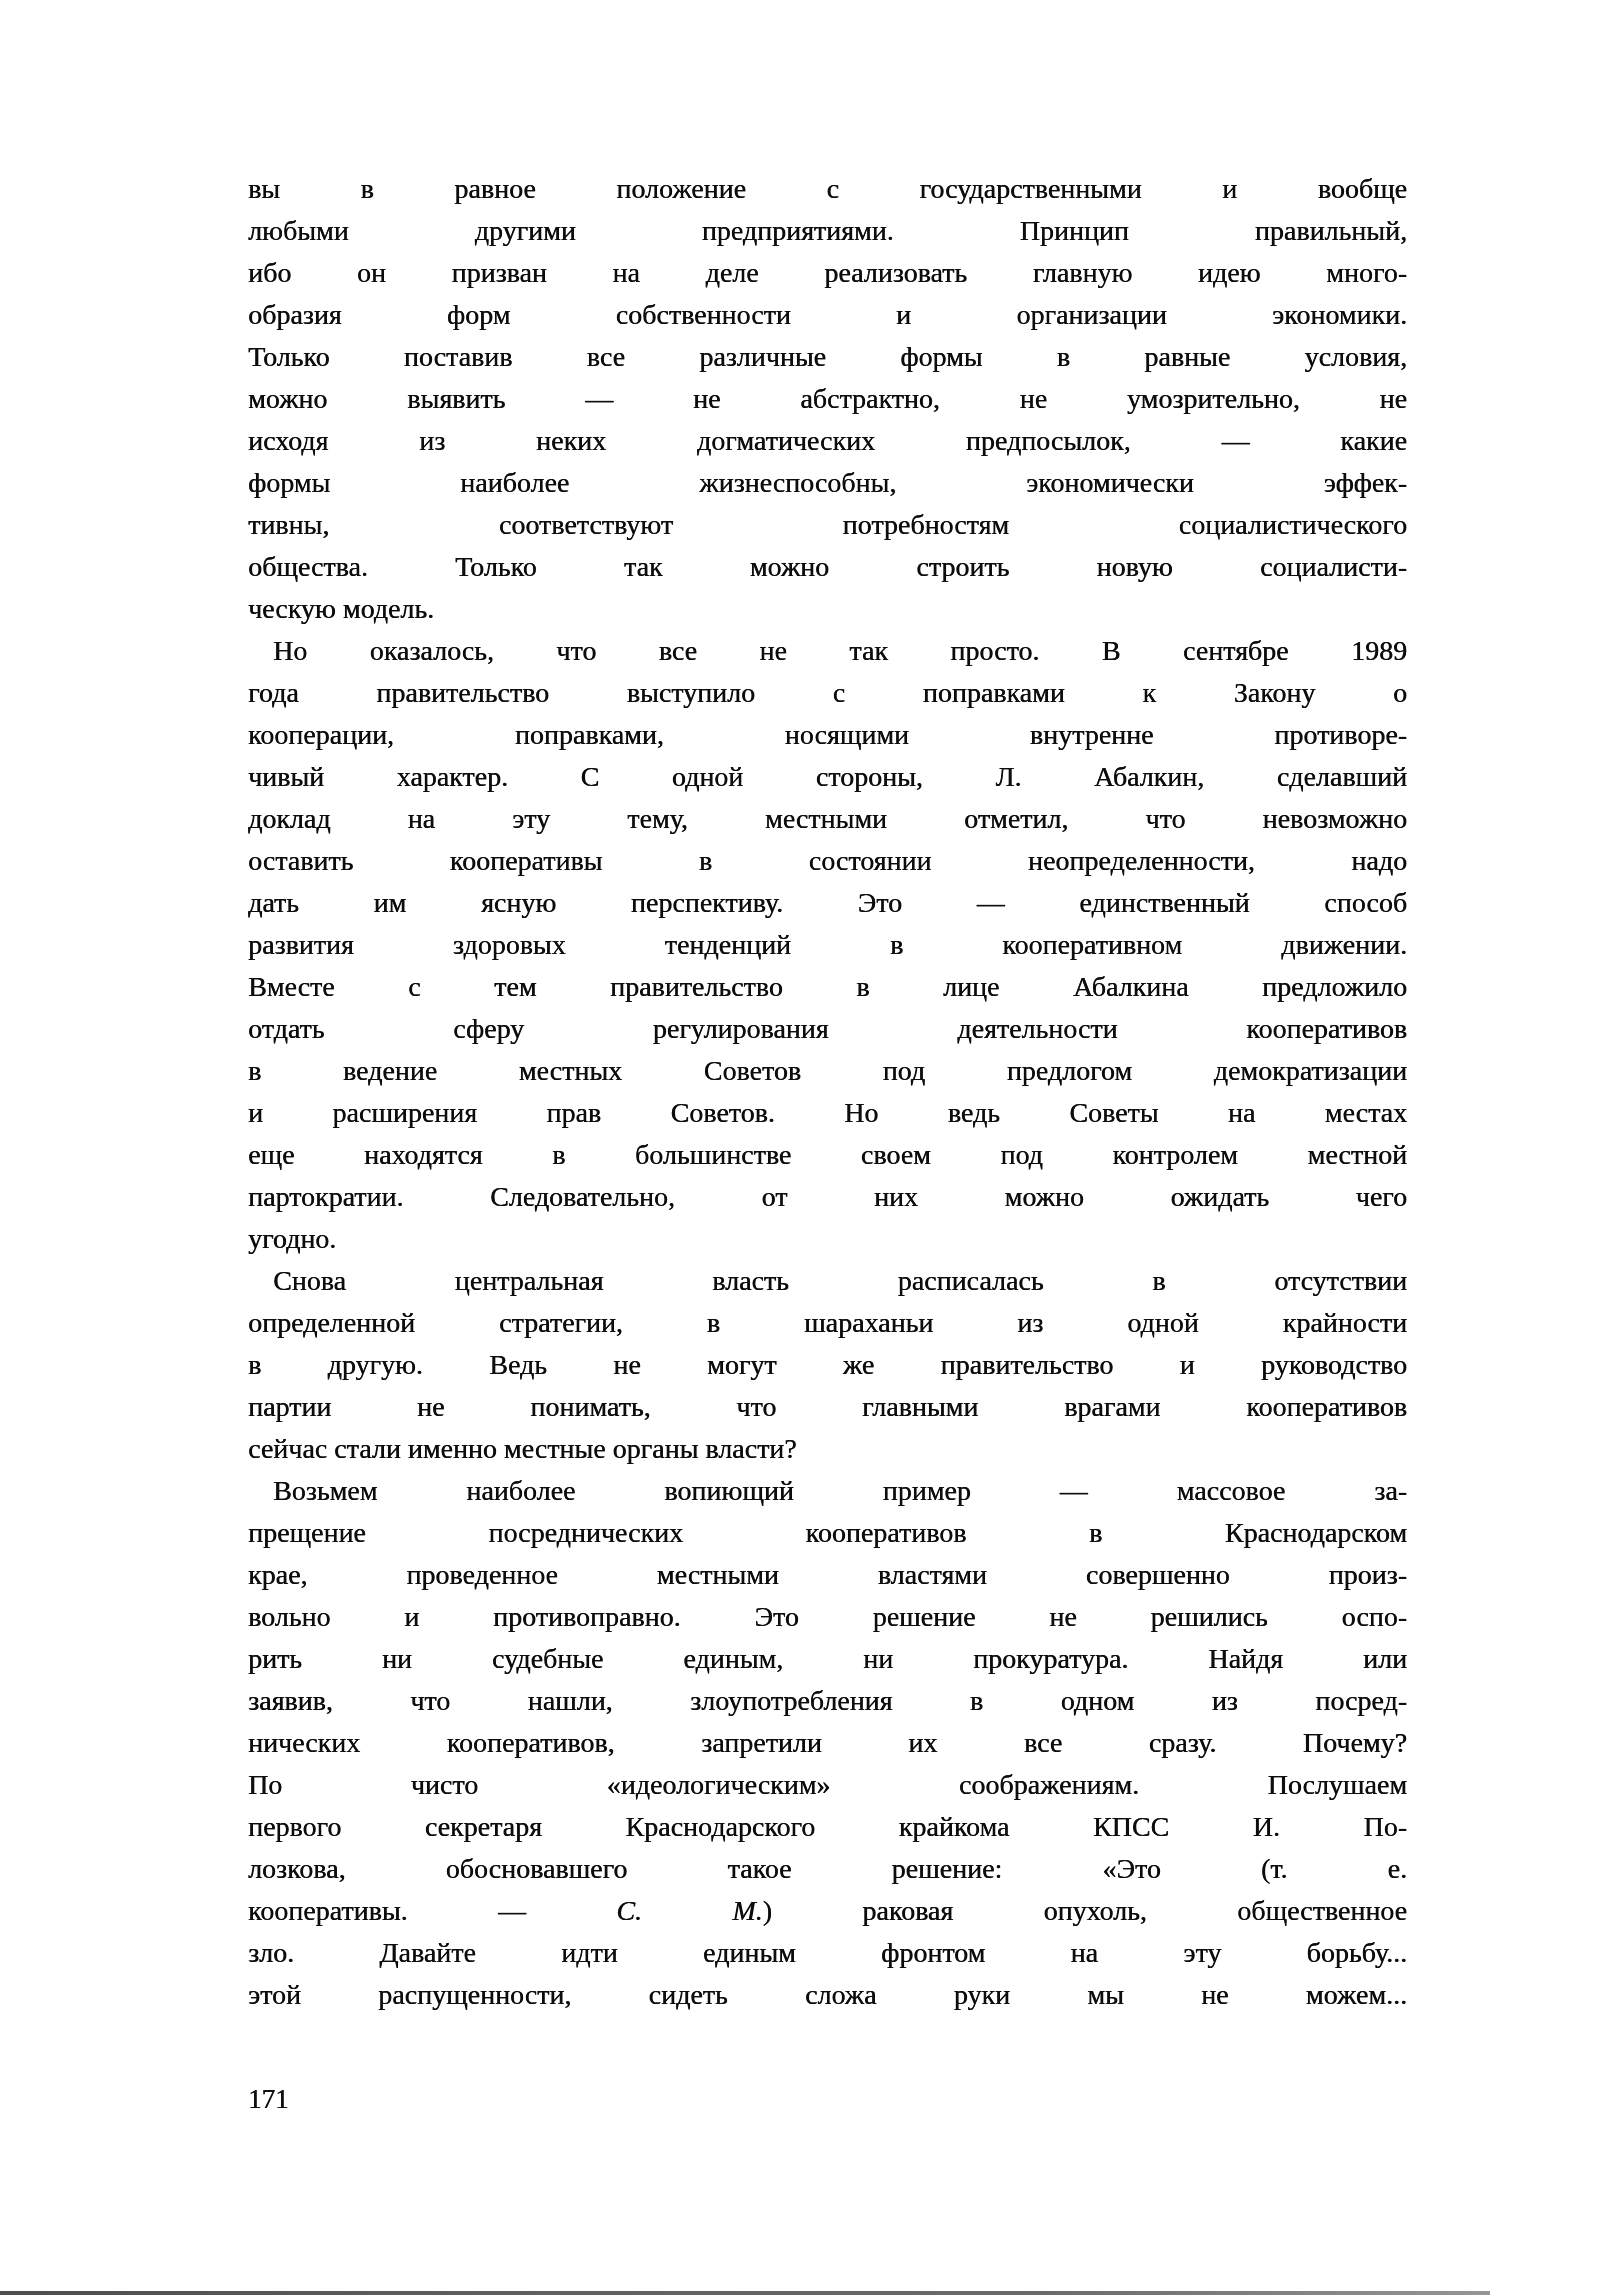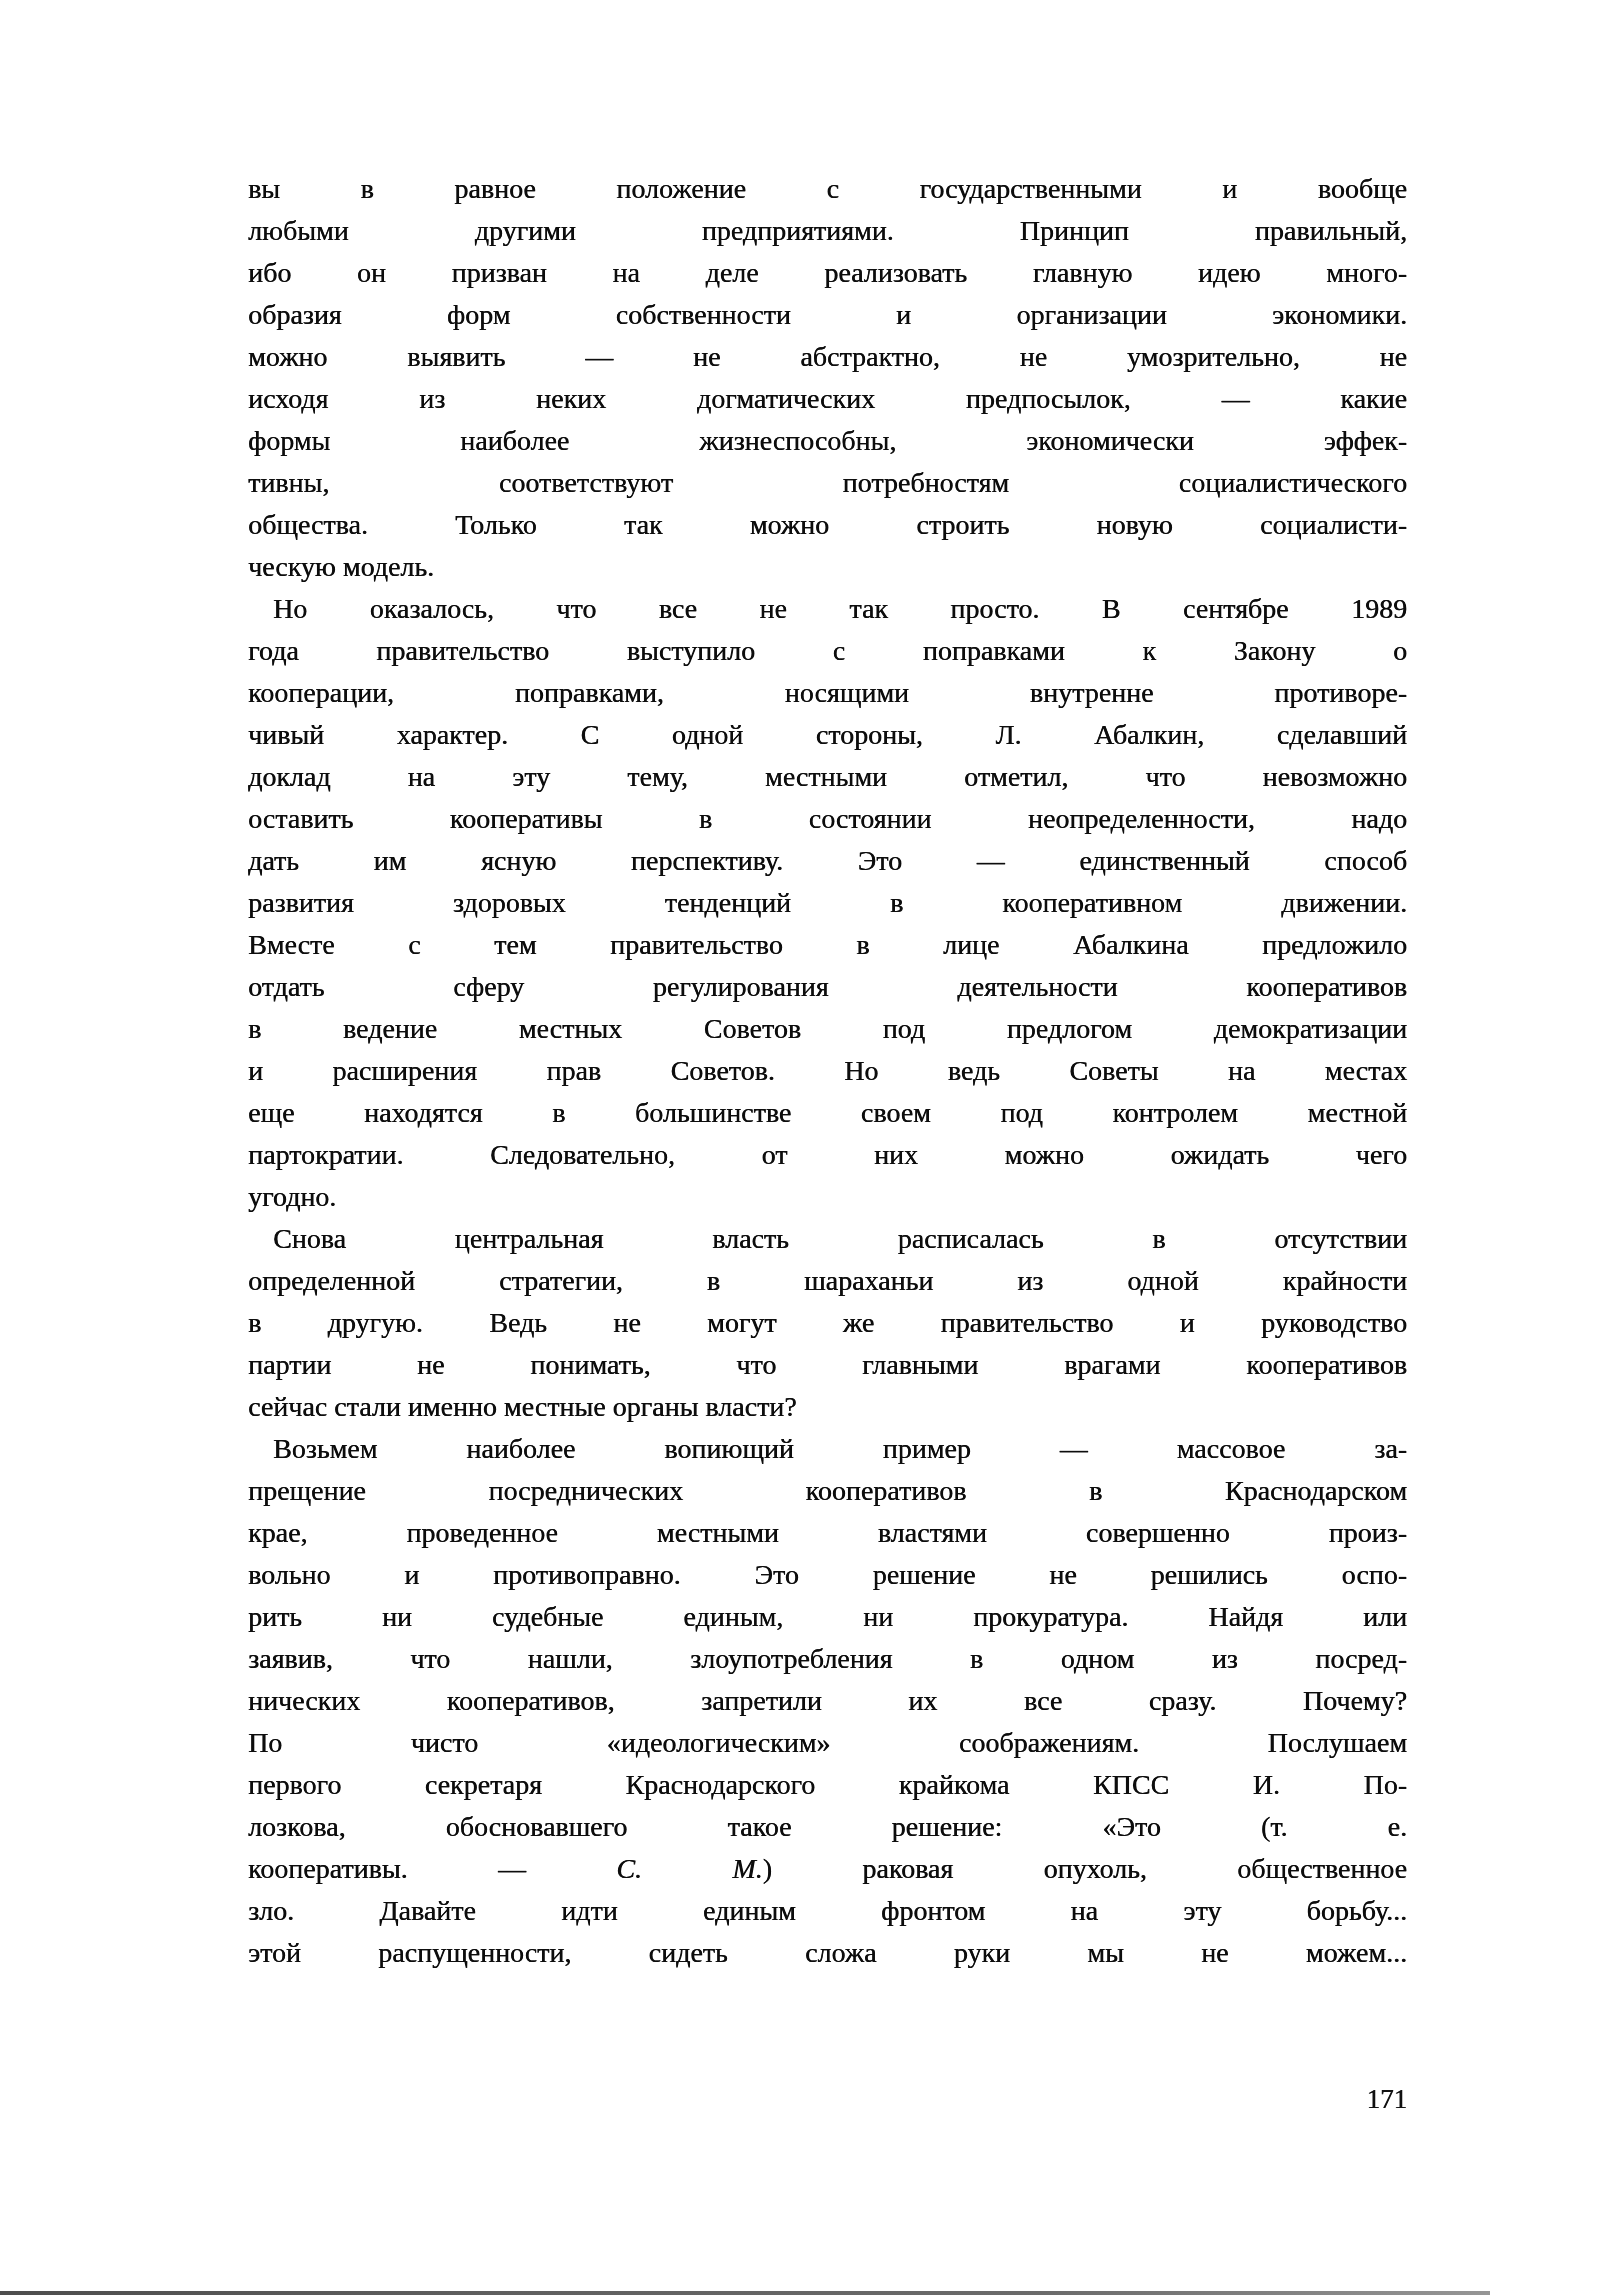--- a/index.html
+++ b/index.html
@@ -39,21 +39,21 @@
     text-indent: 25px;
   }
   .line i {
     font-style: italic;
   }
   .page-number {
     position: absolute;
     top: 2084px;
     left: 248px;
     width: 1159px;
-    text-align: right;
+    text-align: left;
     font-size: 27px;
     color: #111111;
     text-shadow: 0.4px 0 0 #111111;
   }
   .scan-edge {
     position: absolute;
     left: 0;
     bottom: 0;
     width: 100%;
     height: 4.4px;
@@ -63,20 +63,21 @@
 </style>
 </head>
 <body>
 
 <div class="page">
   <div class="text-block">
       <div class="line">вы в равное положение с государственными и вообще</div>
       <div class="line">любыми другими предприятиями. Принцип правильный,</div>
       <div class="line">ибо он призван на деле реализовать главную идею много-</div>
       <div class="line">образия форм собственности и организации экономики.</div>
+      <div class="line">Только поставив все различные формы в равные условия,</div>
       <div class="line">можно выявить — не абстрактно, не умозрительно, не</div>
       <div class="line">исходя из неких догматических предпосылок, — какие</div>
       <div class="line">формы наиболее жизнеспособны, экономически эффек-</div>
       <div class="line">тивны, соответствуют потребностям социалистического</div>
       <div class="line">общества. Только так можно строить новую социалисти-</div>
       <div class="line left">ческую модель.</div>
       <div class="line indent">Но оказалось, что все не так просто. В сентябре 1989</div>
       <div class="line">года правительство выступило с поправками к Закону о</div>
       <div class="line">кооперации, поправками, носящими внутренне противоре-</div>
       <div class="line">чивый характер. С одной стороны, Л. Абалкин, сделавший</div>

